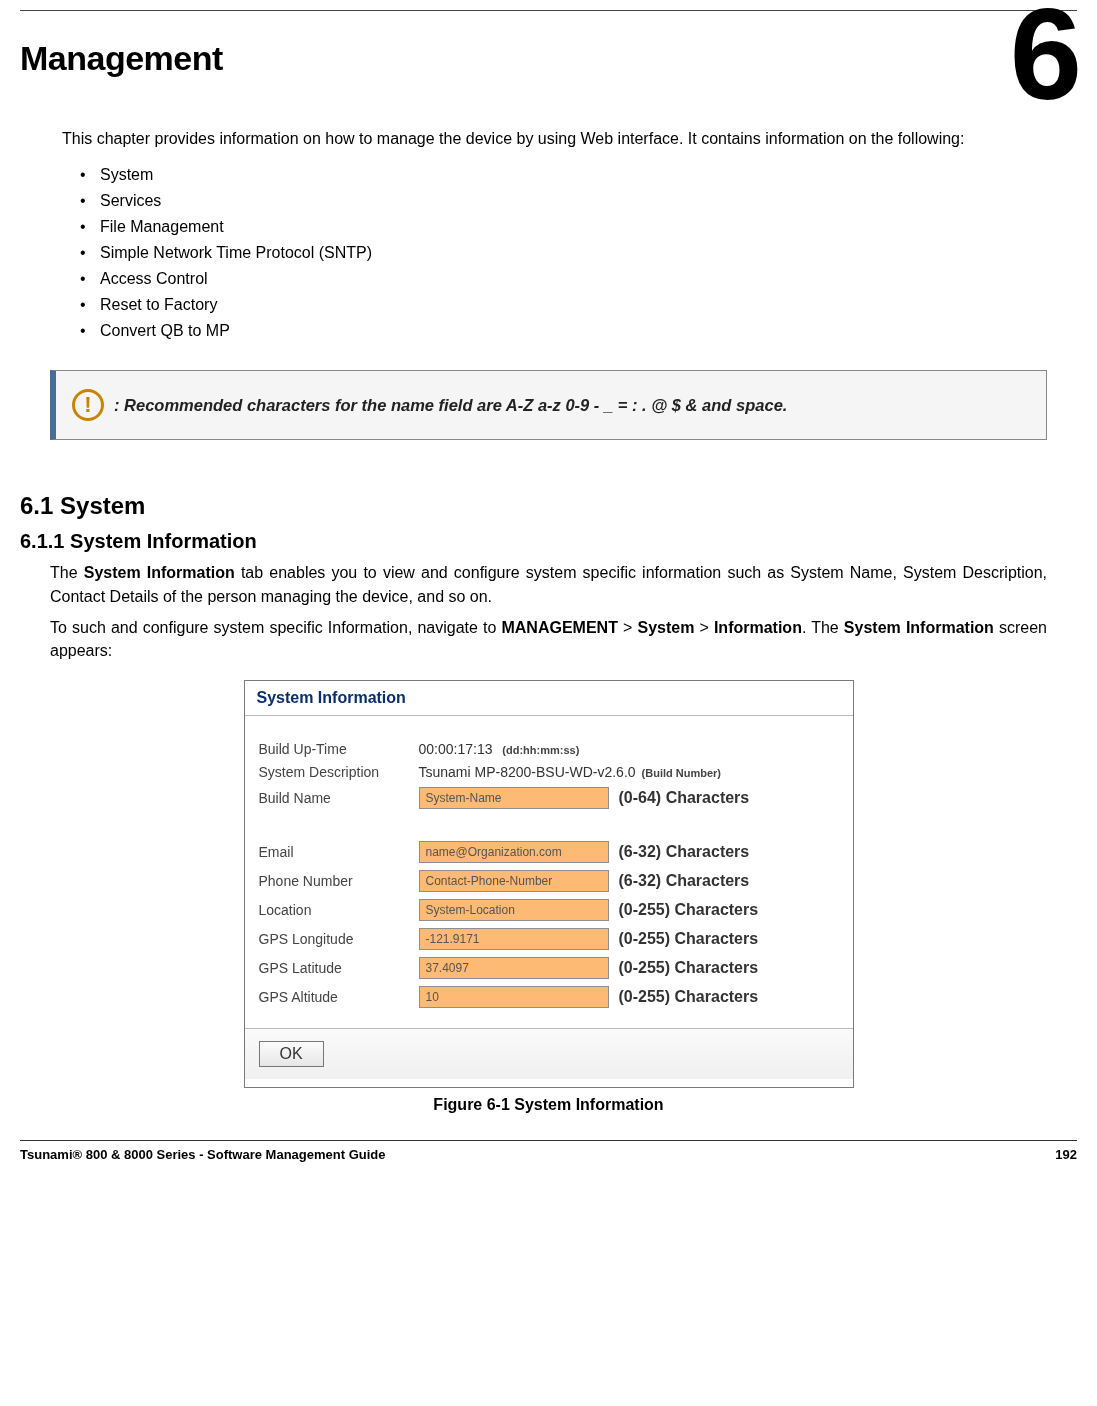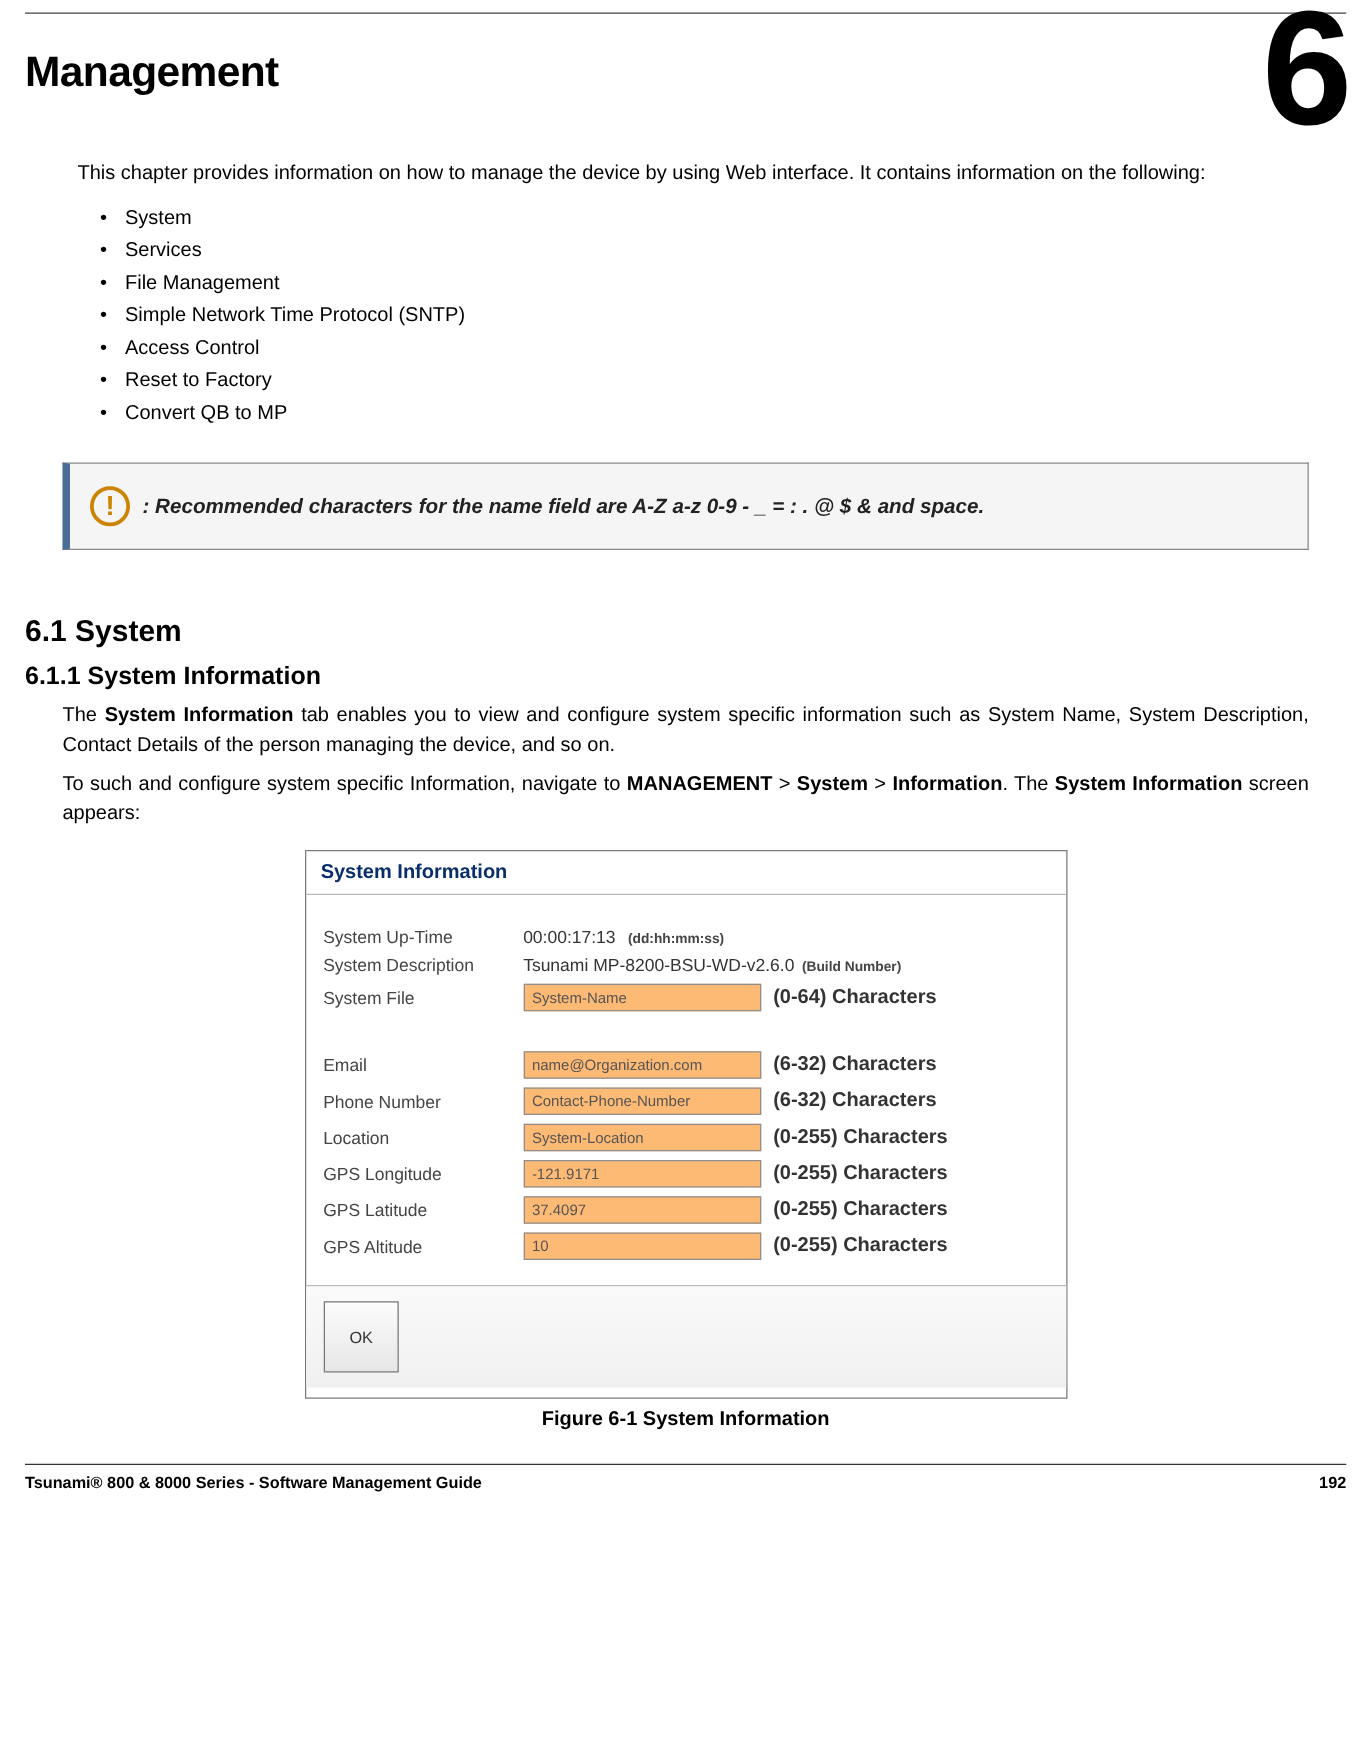--- a/index.html
+++ b/index.html
@@ -126,22 +126,22 @@
   .desc-v { color:#333; font-size:14px;}
   .muted-suffix { font-size:11px; color:#444; margin-left:6px; font-weight:600;}
   .divider { height: 18px; }
   .ok-row {
     border-top: 1px solid #bbb;
     margin: 20px -14px 0 -14px;
     padding: 12px 14px 12px 14px;
     background: linear-gradient(#fafafa,#f0f0f0);
   }
   .ok-btn {
-    display:inline-block; padding: 20px 20px; border:1px solid #777;
-    background: linear-gradient(#fcfcfc,#e6e6e6); font-size:13px; color:#333;text-align:right;
+    display:inline-block; padding: 3px 20px; border:1px solid #777;
+    background: linear-gradient(#fcfcfc,#e6e6e6); font-size:16px; color:#333;text-align:right;
   }
   .fig-cap { text-align:center; font-weight:700; font-size:16px; margin-top:8px;}
   .footer {
     border-top: 1.5px solid #333;
     margin-top: 26px;
     padding-top: 6px;
     display:flex; justify-content:space-between;
     font-size: 13px; font-weight:700;
   }
 </style>
@@ -179,36 +179,36 @@
   <p class="body-p">
     <span>To such and configure system specific Information, navigate to </span><b>MANAGEMENT</b><span> &gt; </span><b>System</b><span> &gt; </span><b>Information</b><span>. The </span><b>System Information</b><span> screen appears:</span>
   </p>
 
   <div class="shot-wrap">
     <div class="shot">
       <div class="shot-title">System Information</div>
       <div class="shot-body">
 
         <div class="shot-row">
-          <div class="shot-label">System Up-Time</div>
+          <div class="shot-label">Build Up-Time</div>
           <div class="shot-val">
             <span class="uptime-v">00:00:17:13</span>
             <span class="muted-suffix">(dd:hh:mm:ss)</span>
           </div>
         </div>
 
         <div class="shot-row">
           <div class="shot-label">System Description</div>
           <div class="shot-val">
             <span class="desc-v">Tsunami MP-8200-BSU-WD-v2.6.0</span><span class="muted-suffix">(Build Number)</span>
           </div>
         </div>
 
         <div class="shot-row">
-          <div class="shot-label">System File</div>
+          <div class="shot-label">Build Name</div>
           <input class="shot-input" value="System-Name" style="">
           <span class="hint">(0-64) Characters</span>
         </div>
 
         <div class="divider"></div>
 
         <div class="shot-row">
           <div class="shot-label">Email</div>
           <input class="shot-input" value="name@Organization.com" style="">
           <span class="hint">(6-32) Characters</span>

